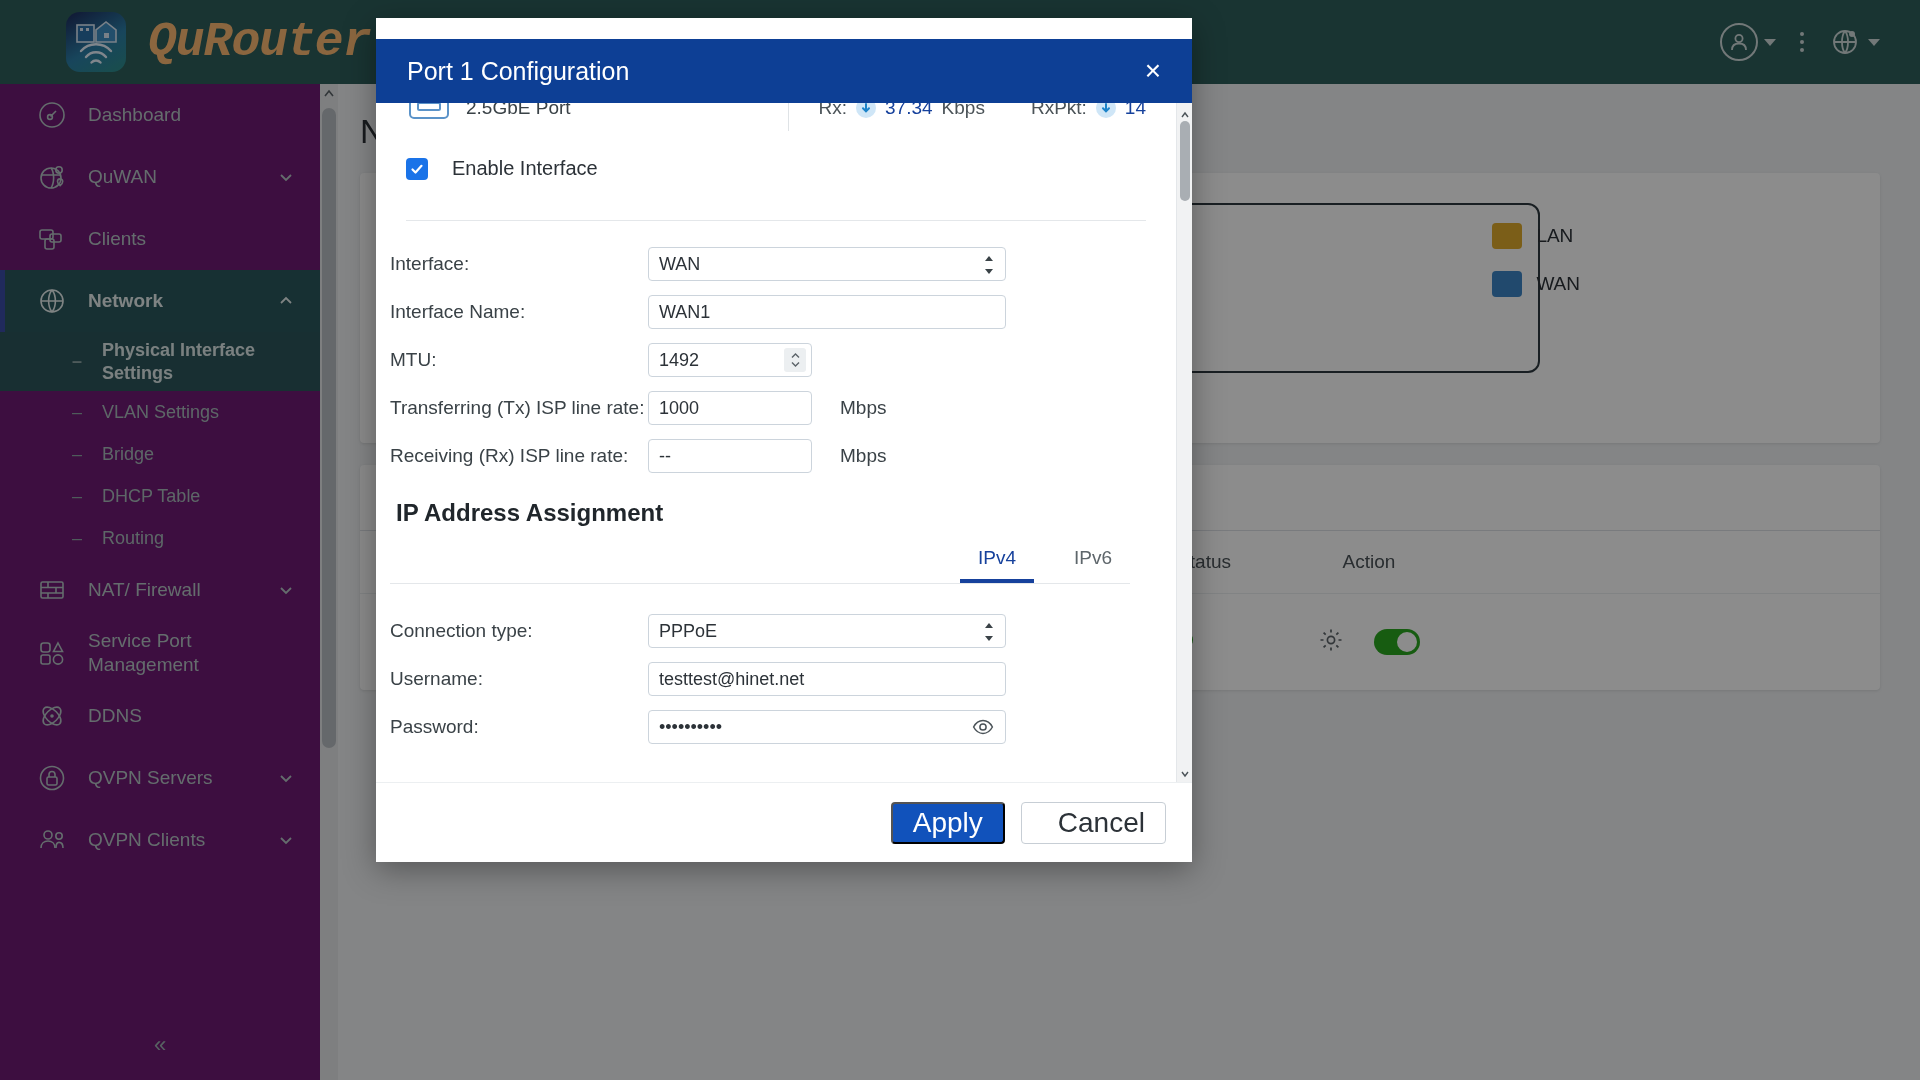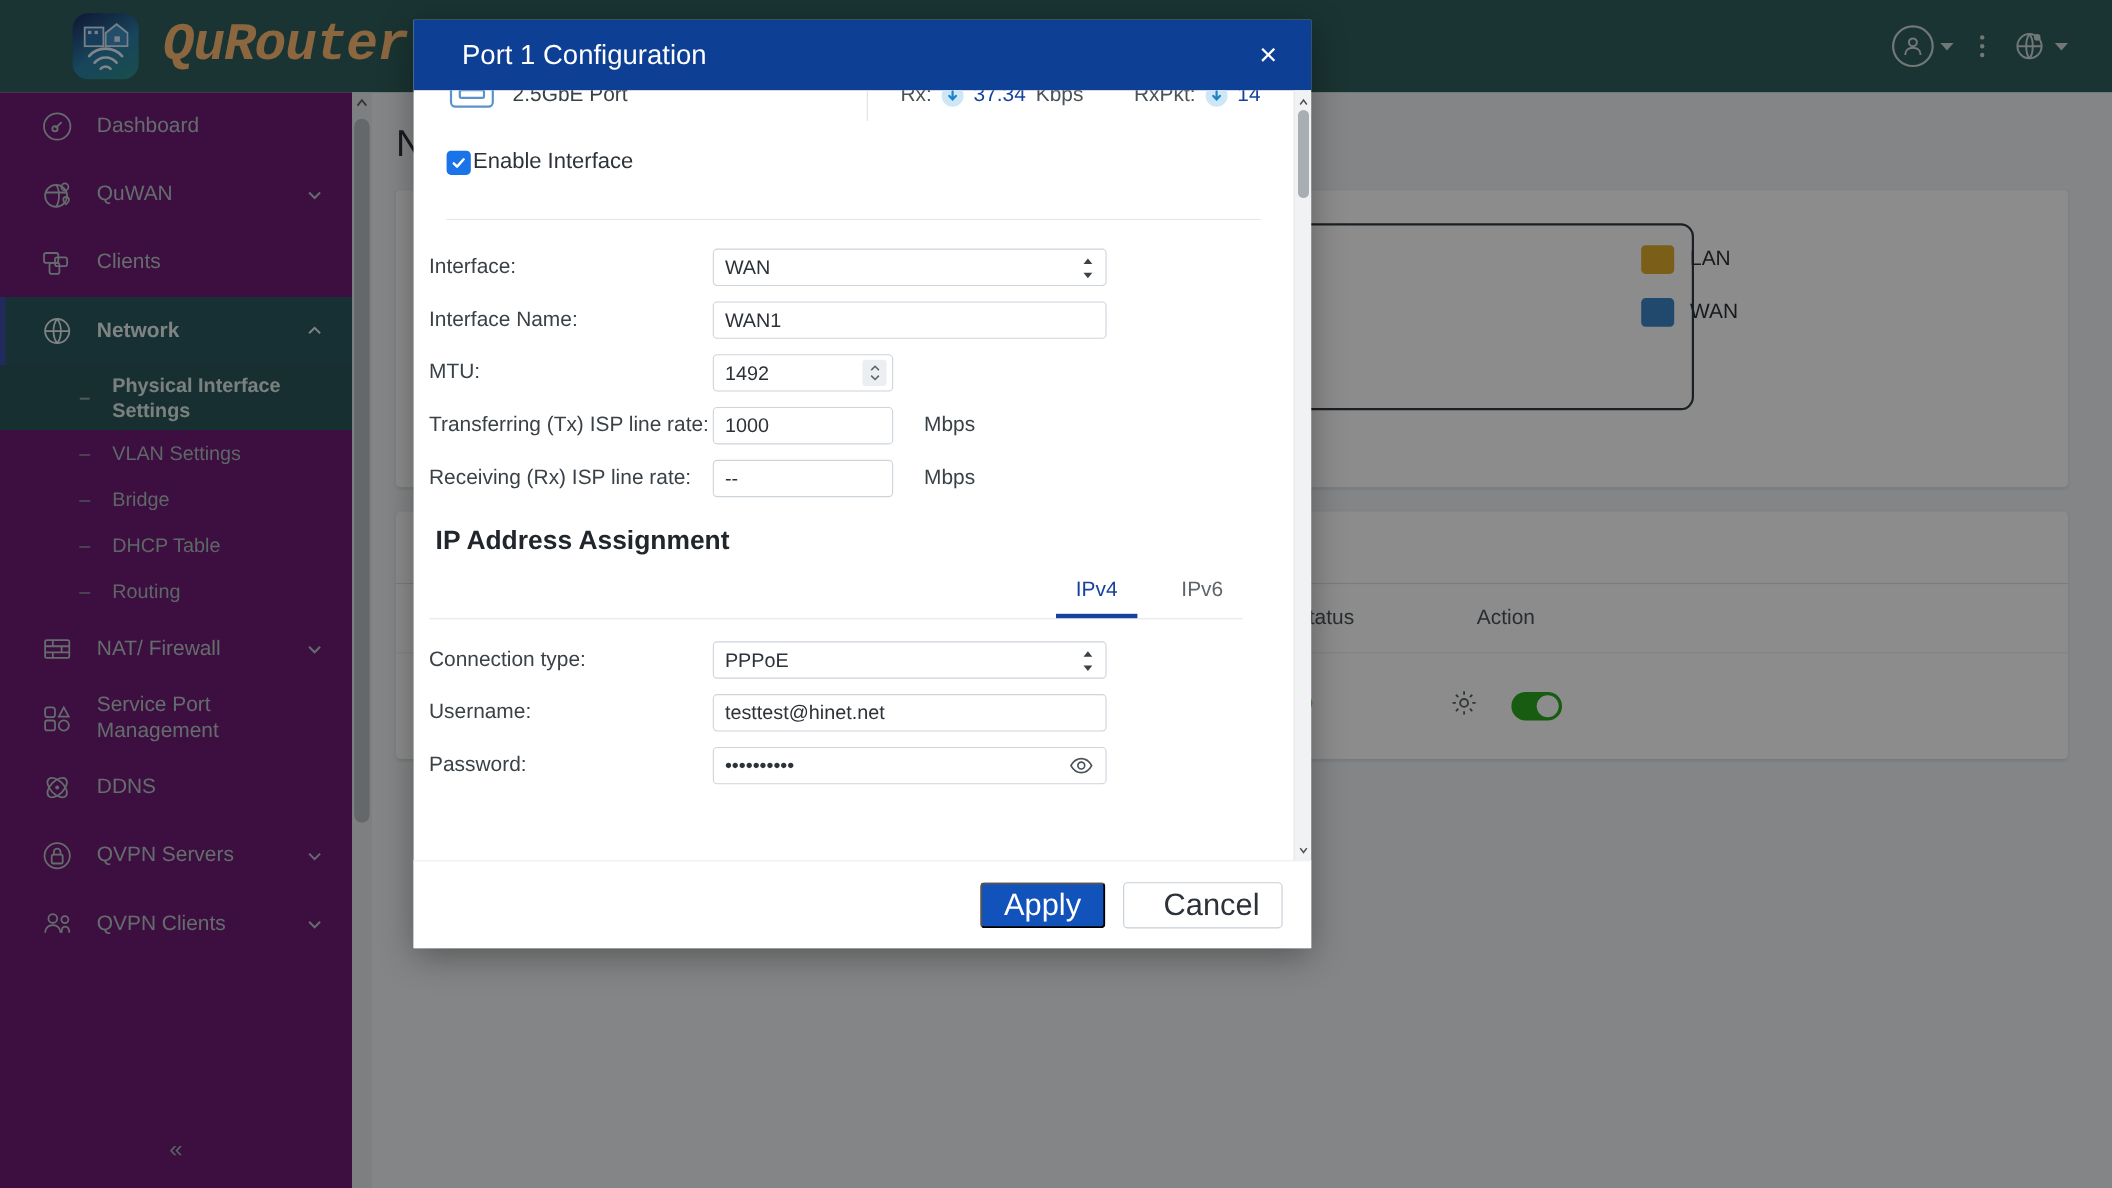--- a/index.html
+++ b/index.html
@@ -140,21 +140,21 @@
   }
 
   
   .modal {
     position: absolute; left: 376px; top: 18px; width: 816px; height: 844px;
     background: #fff; box-shadow: 0 8px 30px rgba(0,0,0,.35);
     display: flex; flex-direction: column;
   }
   .modal-head {
     height: 64px; background: #0d3f95; display: flex; align-items: center;
-    padding: 0 22px 0 44px; flex: none;
+    padding: 0 22px 0 31px; flex: none; margin-top: 21px;
   }
   .modal-title { color: #fff; font-size: 25px; flex: 1; }
   .modal-close {
     color: #fff; font-size: 28px; line-height: 1; width: 34px; height: 34px;
     display: flex; align-items: center; justify-content: center;
   }
   .modal-body {
     flex: 1; position: relative; overflow: hidden;
   }
   .modal-scroll-area { position: absolute; inset: 0 16px 0 0; overflow: hidden; padding: 0 0 0 0;}
@@ -169,21 +169,21 @@
     border-left: 1px solid #dfe3e6; padding-left: 30px; height: 46px;
   }
   .stat { display: flex; align-items: center; gap: 9px; font-size: 19px; color: #4b5358; }
   .stat .val { color: #16419c; text-align: right; }
   .arrow-down {
     width: 20px; height: 20px; border-radius: 50%; background: #cfe6f7;
     display: flex; align-items: center; justify-content: center;
   }
   .divider { height: 1px; background: #e4e7ea; margin: 14px 30px 0 30px; }
 
-  .check-row { display: flex; align-items: center; padding: 26px 30px 26px 30px; gap: 2px; }
+  .check-row { display: flex; align-items: center; padding: 26px 30px 26px 30px; gap: 24px; }
   .cb {
     width: 22px; height: 22px; border-radius: 4px; background: #1a73e8;
     display: flex; align-items: center; justify-content: center; flex: none;
   }
   .cb svg { display: block; }
   .check-label { font-size: 20px; color: #2c3238; }
 
   .form { padding: 8px 30px 0 14px; }
   .frow { display: flex; align-items: center; margin-bottom: 14px; }
   .flabel { width: 258px; font-size: 19px; color: #3a4247; line-height: 1.3; padding-left: 0;}
@@ -594,21 +594,21 @@
             <span class="unit">Mbps</span>
           </div>
 
           <div class="section-title">IP Address Assignment</div>
 
           <div class="subtabs">
             <div class="subtab active">IPv4</div>
             <div class="subtab">IPv6</div>
           </div>
 
-          <div class="frow" style="margin-top:20px">
+          <div class="frow" style="margin-top:30px">
             <div class="flabel">Connection type:</div>
             <div class="fctrl">
               <div class="sel">
                 <span>PPPoE</span>
                 <span class="arrows">
                   <svg width="12" height="20" viewBox="0 0 12 20" fill="#3a4247">
                       <path d="M6 1 L10 6 H2 Z"></path>
                       <path d="M6 19 L10 14 H2 Z"></path>
                     </svg>
                 </span>

